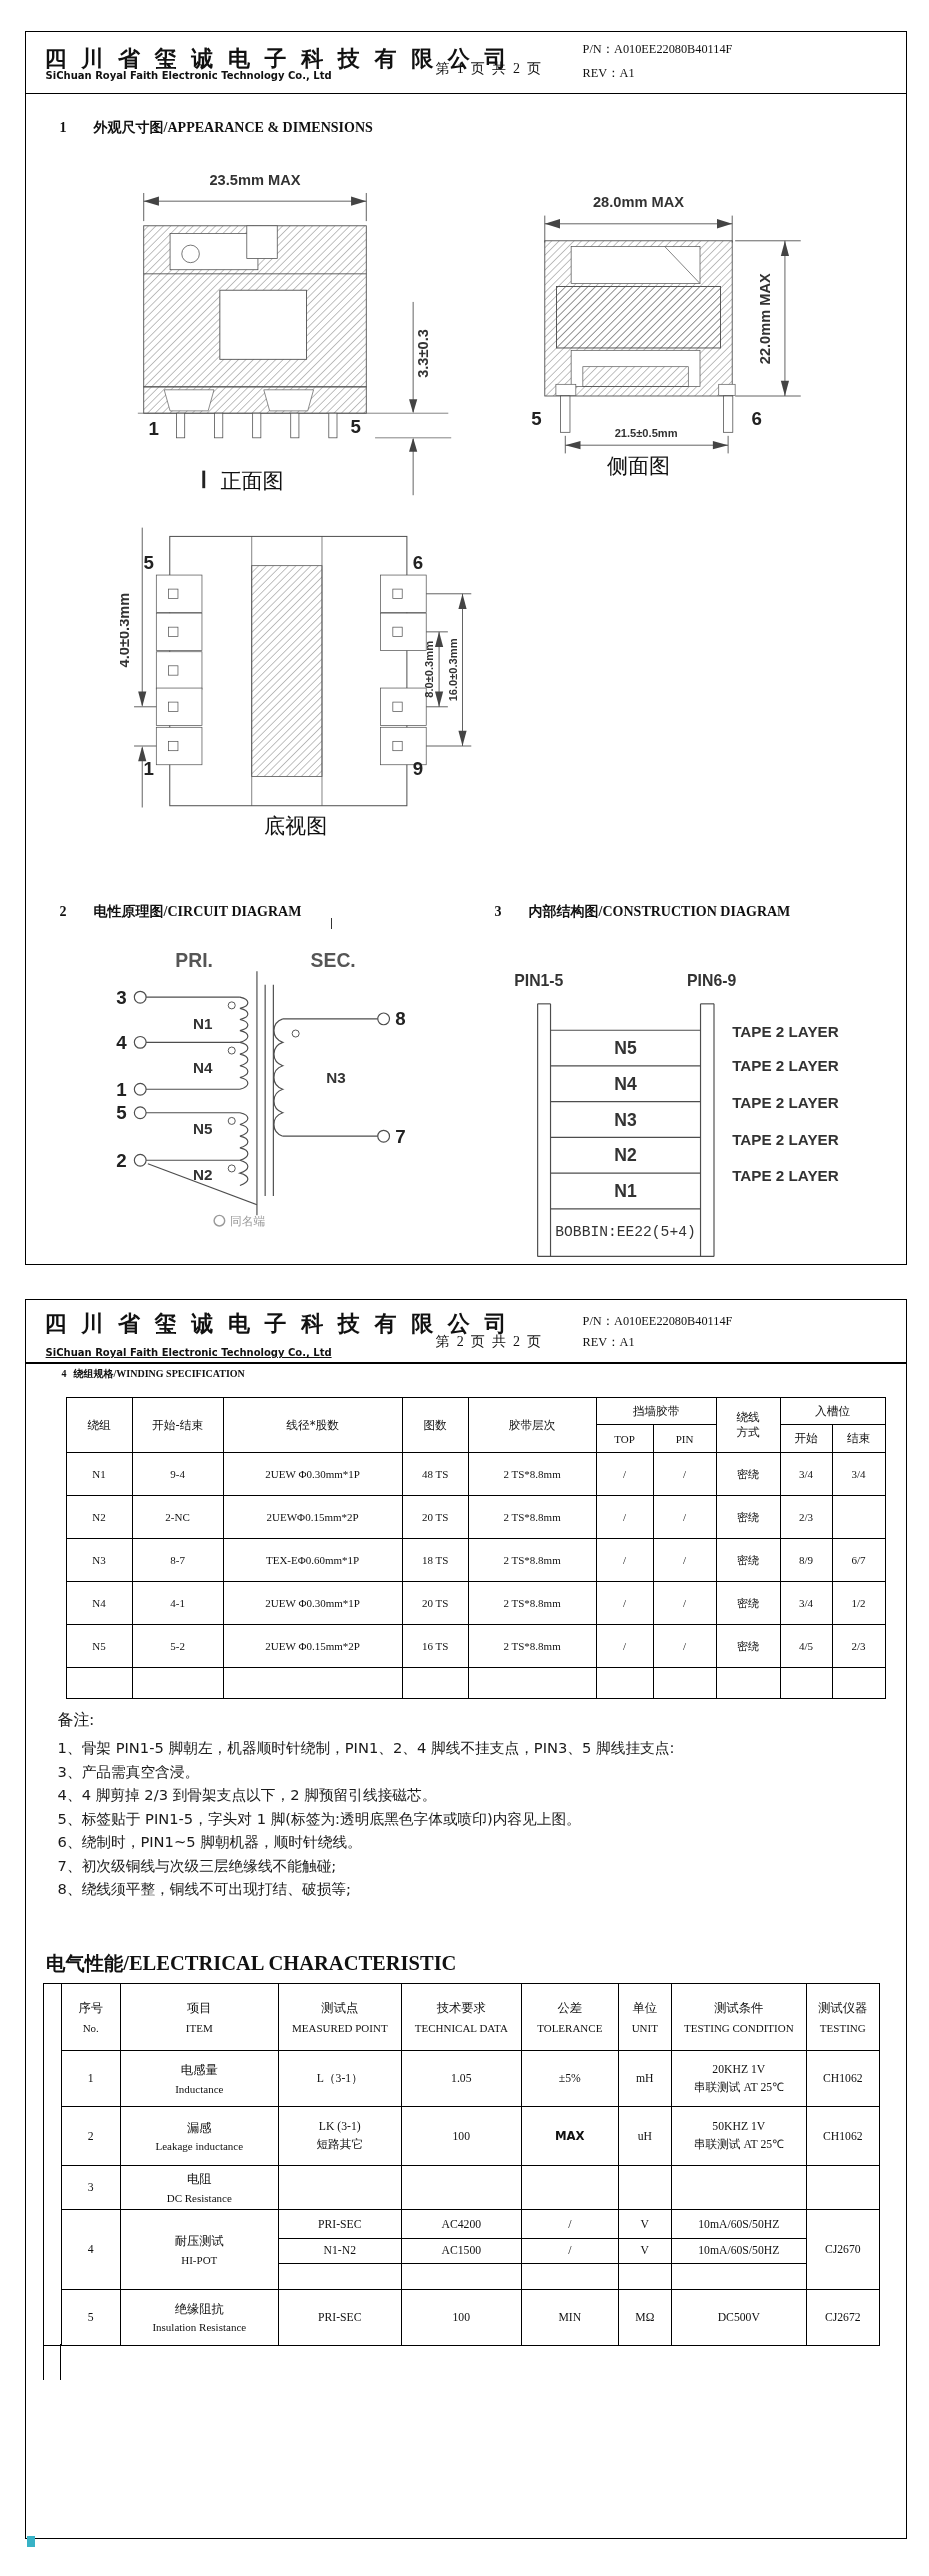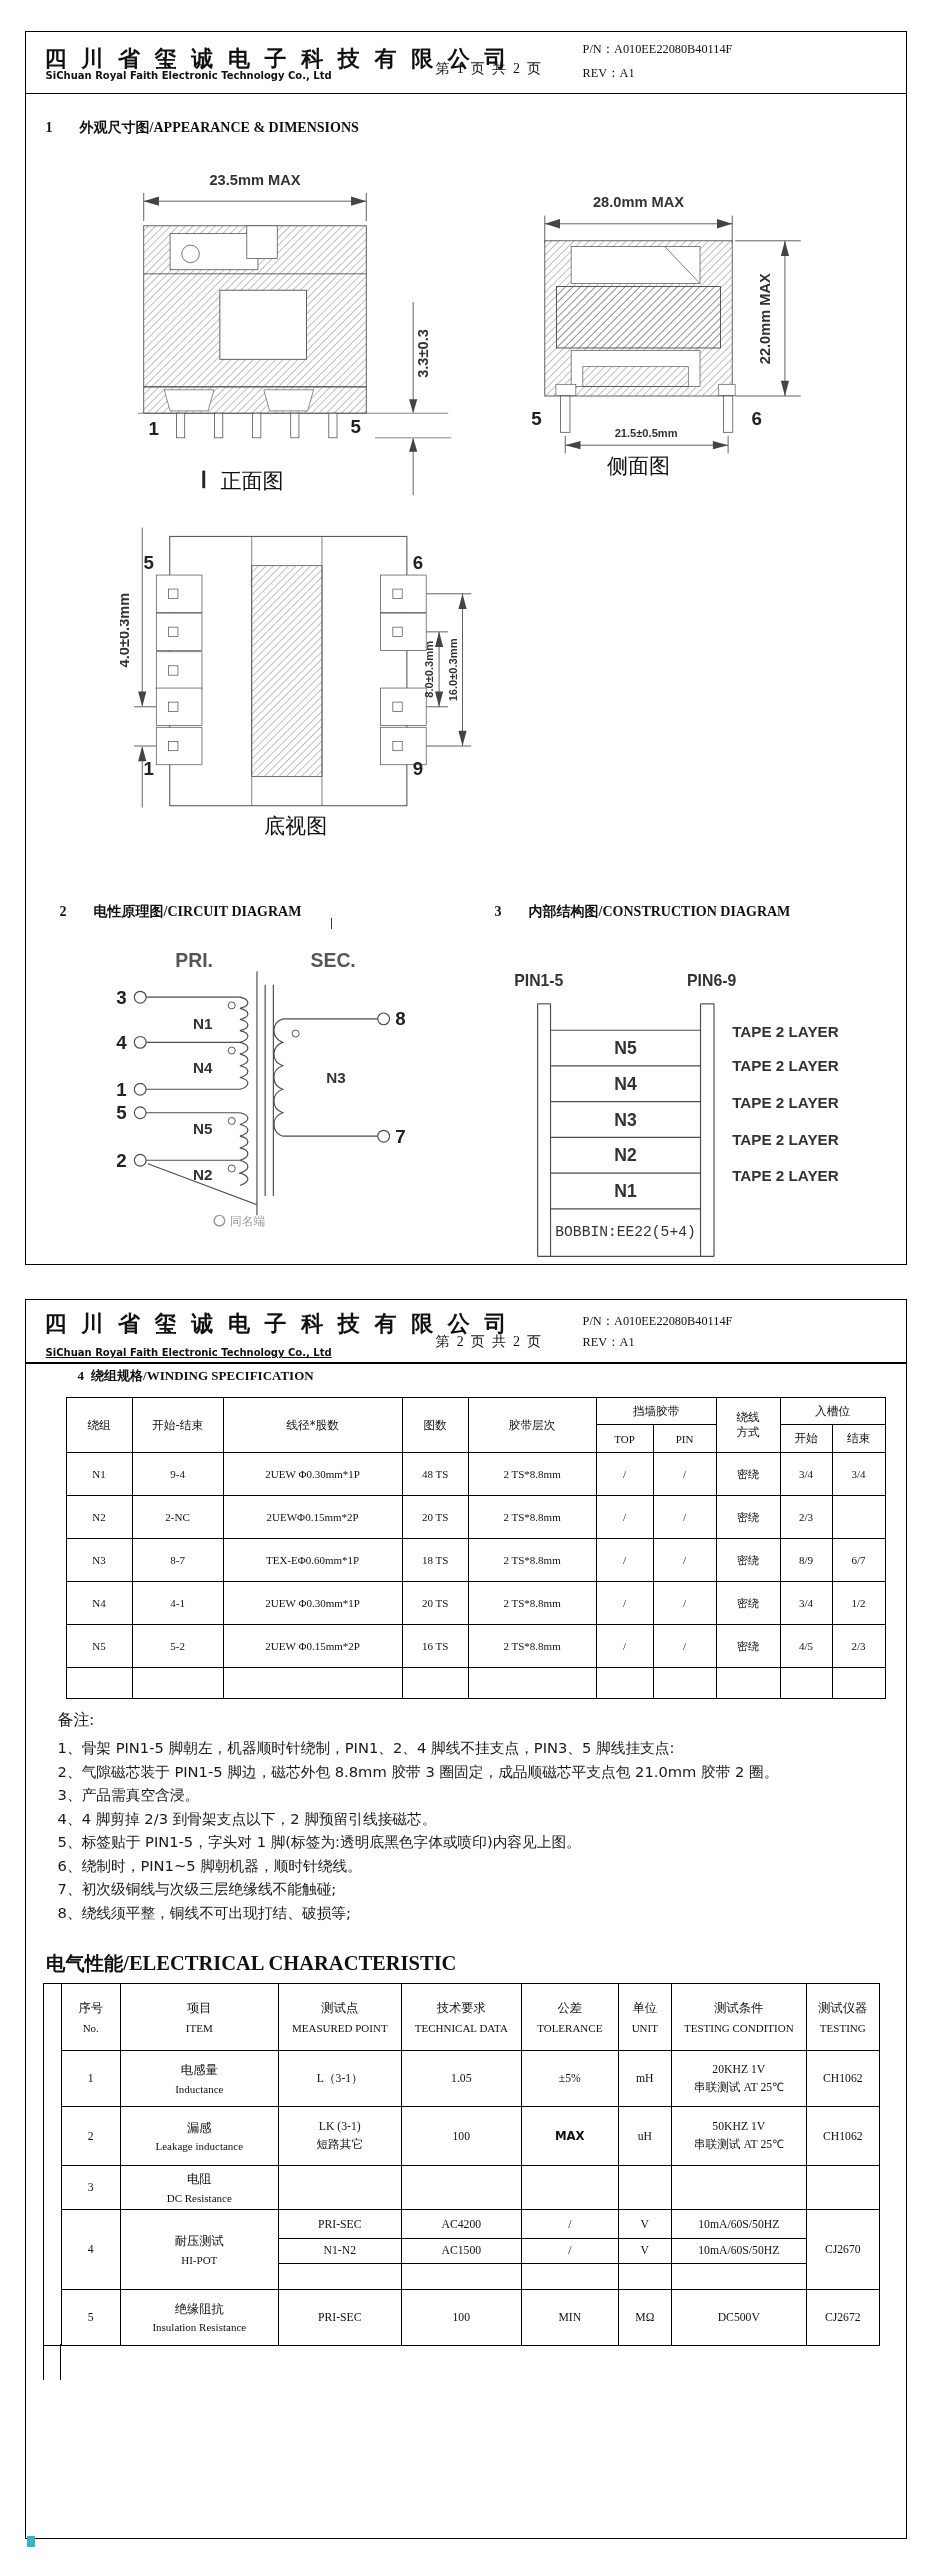--- a/index.html
+++ b/index.html
@@ -60,21 +60,21 @@
 <div class="page" id="page1">
   <div class="hdr">
     <div class="co-cn">四 川 省 玺 诚 电 子 科 技 有 限 公 司</div>
     <div class="co-en" style="top:38px;">SiChuan Royal Faith Electronic Technology Co., Ltd</div>
     <div class="pginfo" style="left:410px; top:28px;">第 1 页 共 2 页</div>
     <div class="pnrow" style="top:9.4px;"><span>P/N：</span><span>A010EE22080B40114F</span></div>
     <div class="pnrow" style="top:33px;"><span>REV：</span><span>A1</span></div>
     <div class="hline" style="top:61px; height:1.2px;"></div>
   </div>
 
-  <div class="sec-title" style="left:20px; top:87px;">
+  <div class="sec-title" style="left:34px; top:87px;">
     <span class="sec-no">1</span><span>外观尺寸图/APPEARANCE &amp; DIMENSIONS</span>
   </div>
 
   <svg style="position:absolute; left:106px; top:135px;" width="328" height="346" viewBox="0 0 560 590">
     <defs>
       <pattern id="h1" patternUnits="userSpaceOnUse" width="9" height="9" patternTransform="rotate(45)">
         <line x1="0" y1="0" x2="0" y2="9" stroke="#5a5a5a" stroke-width="1.3"></line>
       </pattern>
     </defs>
     <g stroke="#4d4d4d" stroke-width="1.5" fill="none">
@@ -305,21 +305,21 @@
 <div class="page" id="page2">
   <div class="hdr">
     <div class="co-cn" style="top:9.4px;">四 川 省 玺 诚 电 子 科 技 有 限 公 司</div>
     <div class="co-en" style="top:47px; text-decoration:underline;">SiChuan Royal Faith Electronic Technology Co., Ltd</div>
     <div class="pginfo" style="left:410px; top:33px;">第 2 页 共 2 页</div>
     <div class="pnrow" style="top:13px;"><span>P/N：</span><span>A010EE22080B40114F</span></div>
     <div class="pnrow" style="top:34px;"><span>REV：</span><span>A1</span></div>
     <div class="hline" style="top:62px; height:2.3px;"></div>
   </div>
 
-  <div class="sec-title" style="left:36px; top:67px; font-size:13px;margin-left:16px;">
+  <div class="sec-title" style="left:36px; top:67px; font-size:10px;">
     <span style="margin-right:7px;">4</span><span>绕组规格/WINDING SPECIFICATION</span>
   </div>
 
   <table class="wtab" style="left:40px; top:97px; width:818px;">
     <colgroup>
       <col style="width:66px">
         <col style="width:91px">
         <col style="width:179px">
         <col style="width:66px">
         <col style="width:128px">
@@ -418,21 +418,20 @@
           <td></td>
           <td></td>
           <td></td>
     </tr>
   </tbody>
     </table>
 
   <div class="notes" style="top:410px;">
     <div class="ntitle">备注:</div>
     <div class="nitem">1、骨架 PIN1-5 脚朝左，机器顺时针绕制，PIN1、2、4 脚线不挂支点，PIN3、5 脚线挂支点:</div>
-    <div class="nitem">2、气隙磁芯装于 PIN1-5 脚边，磁芯外包 8.8mm 胶带 3 圈固定，成品顺磁芯平支点包 21.0mm 胶带 2 圈。</div>
     <div class="nitem">3、产品需真空含浸。</div>
     <div class="nitem">4、4 脚剪掉 2/3 到骨架支点以下，2 脚预留引线接磁芯。</div>
     <div class="nitem">5、标签贴于 PIN1-5，字头对 1 脚(标签为:透明底黑色字体或喷印)内容见上图。</div>
     <div class="nitem">6、绕制时，PIN1~5 脚朝机器，顺时针绕线。</div>
     <div class="nitem">7、初次级铜线与次级三层绝缘线不能触碰;</div>
     <div class="nitem">8、绕线须平整，铜线不可出现打结、破损等;</div>
   </div>
 
   <div class="elec-title" style="left:20.5px; top:650px;">
     <span class="cnpart">电气性能</span><span class="enpart">/ELECTRICAL CHARACTERISTIC</span>

